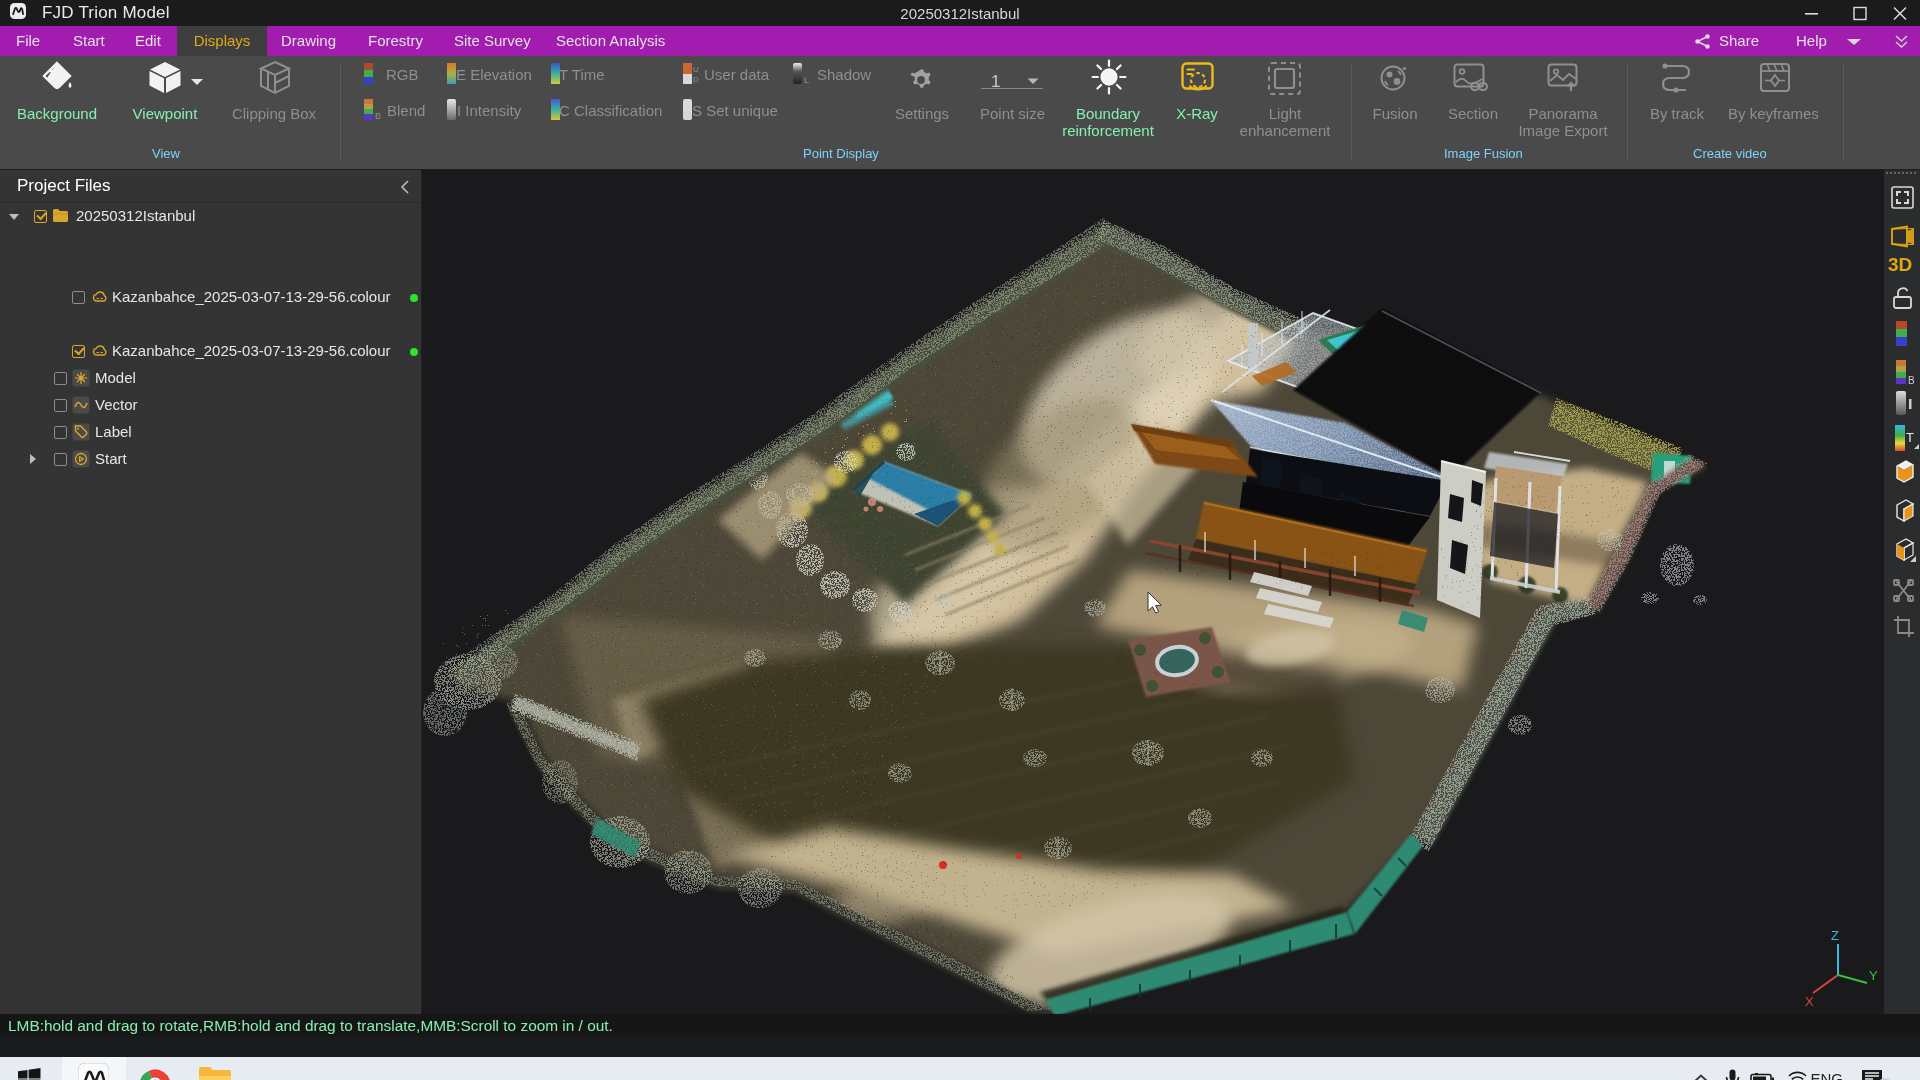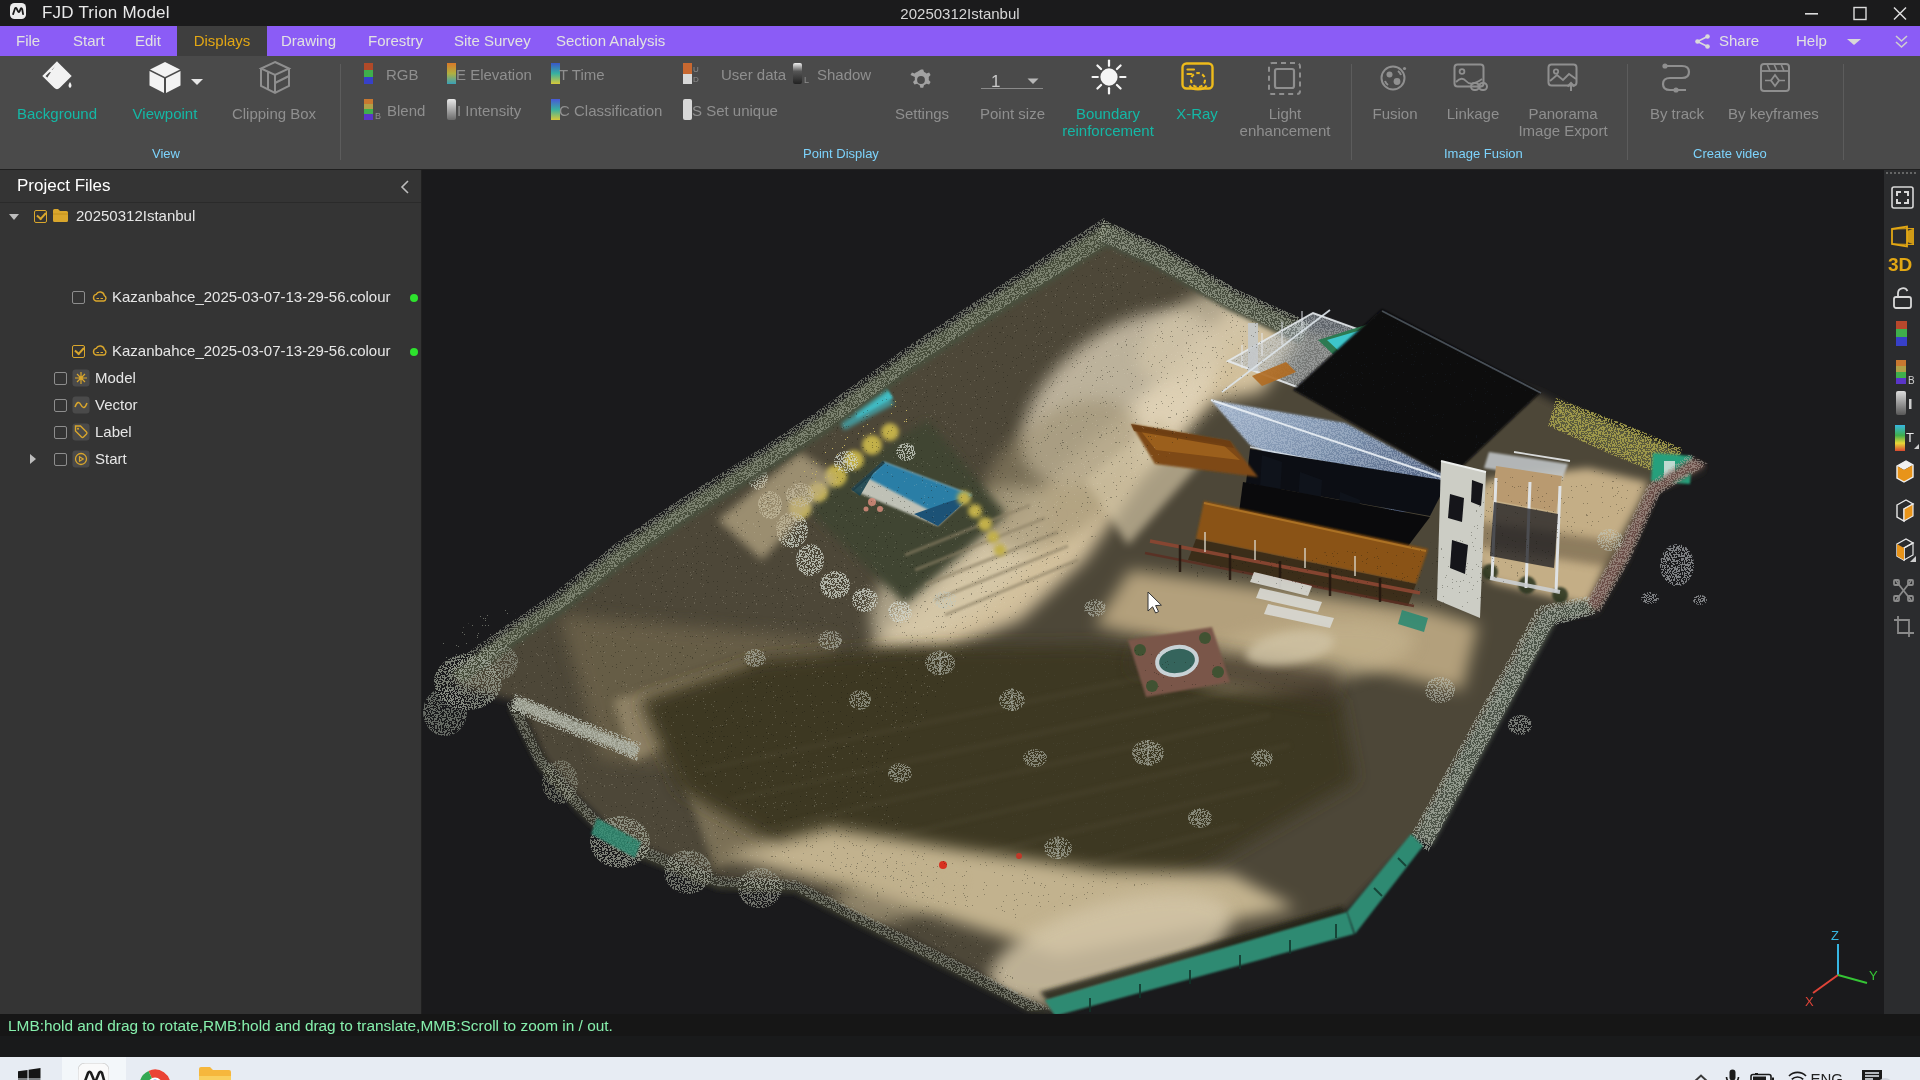--- a/index.html
+++ b/index.html
@@ -8,28 +8,28 @@
   .abs { position:absolute; }
   #stage { position:relative; width:1920px; height:1080px; }
 
   
   #titlebar { left:0; top:0; width:1920px; height:26px; background:#1b1b1c; }
   #title-text { left:42px; top:3px; font-size:17px; color:#e9e9e9; letter-spacing:.2px;}
   #title-center { left:830px; top:5px; width:260px; text-align:center; font-size:15px; color:#d6d6d6;}
   .winbtn { top:0; width:40px; height:26px; }
 
   
-  #menubar { left:0; top:26px; width:1920px; height:30px; background:#8b5cf6; }
+  #menubar { left:0; top:26px; width:1920px; height:30px; background:#a21caf; }
   .menu-item { position:absolute; top:0; height:30px; line-height:30px; color:#e2e2e2; font-size:15px; }
   #menu-displays { left:177px; width:90px; background:#3e3e3e; color:#e2a714; text-align:center; }
 
   
   #ribbon { left:0; top:56px; width:1920px; height:114px; background:#4a4a4a; border-bottom:1px solid #1f1f1f;}
   .rlabel { position:absolute; font-size:13px; color:#7dd3fc; }
-  .rtext  { position:absolute; font-size:15px; color:#14b8a6; text-align:center; white-space:nowrap; }
+  .rtext  { position:absolute; font-size:15px; color:#86efac; text-align:center; white-space:nowrap; }
   .rgray  { color:#8f8f8f !important; }
   .rsep { position:absolute; top:8px; width:1px; height:96px; background:#5c5c5c; }
 
   
   #lpanel { left:0; top:170px; width:422px; height:844px; background:#343434; border-right:1px solid #202020;}
   #lpanel-h { position:absolute; left:0; top:0; width:100%; height:33px; border-bottom:1px solid #2a2a2a; }
   #lpanel-h span { position:absolute; left:17px; top:6px; font-size:17px; color:#fff; }
   .trow { position:absolute; left:0; height:27px; width:422px; font-size:15px; color:#e6e6e6; }
   .trow .lbl { position:absolute; top:4px; }
   .cb { position:absolute; top:7px; width:13px; height:13px; border:1px solid #8d8d8d; border-radius:2px; }
@@ -204,21 +204,21 @@
       <rect width="9" height="21" fill="url(#gcl)"></rect>
     </svg>
     <div class="rtext rgray" style="left:559px;top:46px">C Classification</div>
 
     <svg class="abs" style="left:683px;top:7px" width="18" height="21" viewBox="0 0 18 21">
       <rect width="9" height="11" fill="#c86830"></rect>
         <rect y="11" width="9" height="10" fill="#d8d8d8"></rect>
       <text x="10" y="9" font-size="8" fill="#8f8f8f">U</text>
         <text x="10" y="19" font-size="8" fill="#8f8f8f">D</text>
     </svg>
-    <div class="rtext rgray" style="left:721px;top:10px">User data</div>
+    <div class="rtext rgray" style="left:704px;top:10px">User data</div>
 
     <svg class="abs" style="left:683px;top:43px" width="10" height="21" viewBox="0 0 10 21">
       <rect width="9" height="21" rx="2" fill="#d8d8d8"></rect>
     </svg>
     <div class="rtext rgray" style="left:692px;top:46px">S Set unique</div>
 
     <svg class="abs" style="left:793px;top:7px" width="18" height="21" viewBox="0 0 18 21">
         <defs>
       <linearGradient id="gsh" x1="0" y1="0" x2="0" y2="1">
             <stop offset="0" stop-color="#f0f0f0"></stop>
@@ -291,21 +291,21 @@
     <svg class="abs" style="left:1453px;top:7px" width="38" height="30" viewBox="0 0 38 30">
       <rect x="1.5" y="1.5" width="29" height="22" rx="3" fill="none" stroke="#8f8f8f" stroke-width="2"></rect>
       <circle cx="9" cy="8.5" r="2.4" fill="none" stroke="#8f8f8f" stroke-width="1.8"></circle>
       <path d="M3 19 q6 -6 10 -1 q5 6 16 -2" stroke="#8f8f8f" stroke-width="1.8" fill="none"></path>
       <g stroke="#8f8f8f" stroke-width="2" fill="none">
         <rect x="18" y="20" width="8" height="7" rx="3.5"></rect>
         <rect x="26" y="20" width="8" height="7" rx="3.5"></rect>
         <path d="M24 23.5 L28 23.5"></path>
       </g>
     </svg>
-    <div class="rtext rgray" style="left:1438px;top:49px;width:70px">Linkage</div>
+    <div class="rtext rgray" style="left:1438px;top:49px;width:70px">Section</div>
 
     <svg class="abs" style="left:1547px;top:7px" width="34" height="30" viewBox="0 0 34 30">
       <rect x="1.5" y="1.5" width="28" height="21" rx="3" fill="none" stroke="#8f8f8f" stroke-width="2"></rect>
       <circle cx="9" cy="8.5" r="2.2" fill="none" stroke="#8f8f8f" stroke-width="1.8"></circle>
       <path d="M3 18 L10 12 L16 17 L22 11 L29 16" stroke="#8f8f8f" stroke-width="1.8" fill="none"></path>
       <path d="M24 28 L24 20 M20.5 23.5 L24 20 L27.5 23.5" stroke="#8f8f8f" stroke-width="2" fill="none"></path>
     </svg>
     <div class="rtext rgray" style="left:1528px;top:49px;width:70px">Panorama</div>
     <div class="rtext rgray" style="left:1518px;top:66px;width:90px">Image Export</div>
 

